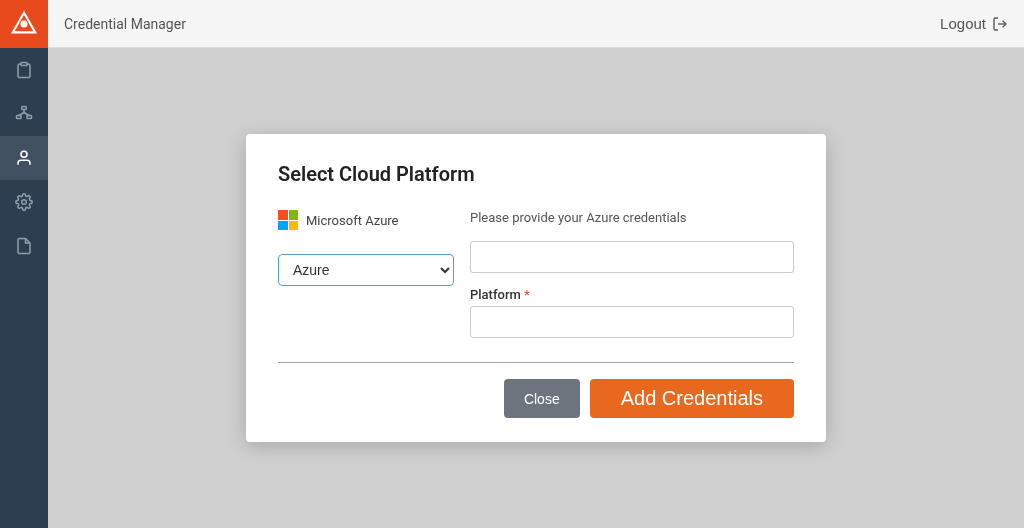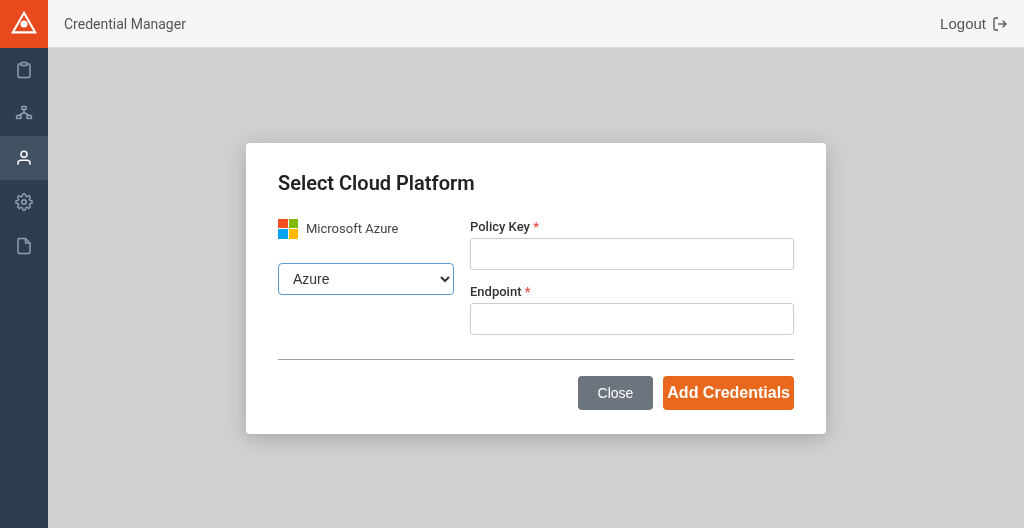--- a/index.html
+++ b/index.html
@@ -244,28 +244,28 @@
       padding: 8px 20px;
       background: #6c757d;
       color: #fff;
       border: none;
       border-radius: 4px;
       font-size: 14px;
       cursor: pointer;
     }
 
     .btn-add {
-      padding: 8px 4px;
+      padding: 8px 31px;
       background: #e8691d;
       color: #fff;
       border: none;
       border-radius: 4px;
-      font-size: 16px;
+      font-size: 20px;
       cursor: pointer;
-      font-weight: 700;
+      font-weight: 400;
     }
   </style>
 </head>
 <body>
 
 <div class="sidebar">
   <div class="sidebar-logo">
     <svg viewBox="0 0 40 40" fill="none" xmlns="http://www.w3.org/2000/svg">
       <polygon points="20,4 36,32 4,32" stroke="white" stroke-width="3" fill="none"></polygon>
       <circle cx="20" cy="20" r="5" fill="white"></circle>
@@ -345,32 +345,31 @@
           </div>
 
           <select class="platform-select">
             <option>Azure</option>
           </select>
         </div>
 
         <div class="modal-right">
 
 
+          <div class="form-group">
+            <span class="form-hint">Please provide your Azure credentials</span>
+          </div>
+
+          <div class="form-group">
+            <input type="text" class="form-input" value="" style="">
+          </div>
 
           <div class="form-group">
             <label class="form-label">
-              <span>Policy Key</span>
-              <span class="required">*</span>
-            </label>
-            <input type="text" class="form-input" value="" style="">
-          </div>
-
-          <div class="form-group">
-            <label class="form-label">
-              <span>Endpoint</span>
+              <span>Platform</span>
               <span class="required">*</span>
             </label>
             <input type="text" class="form-input" value="" style="">
           </div>
 
         </div>
       </div>
 
       <div class="modal-footer">
         <button class="btn-close">Close</button>

